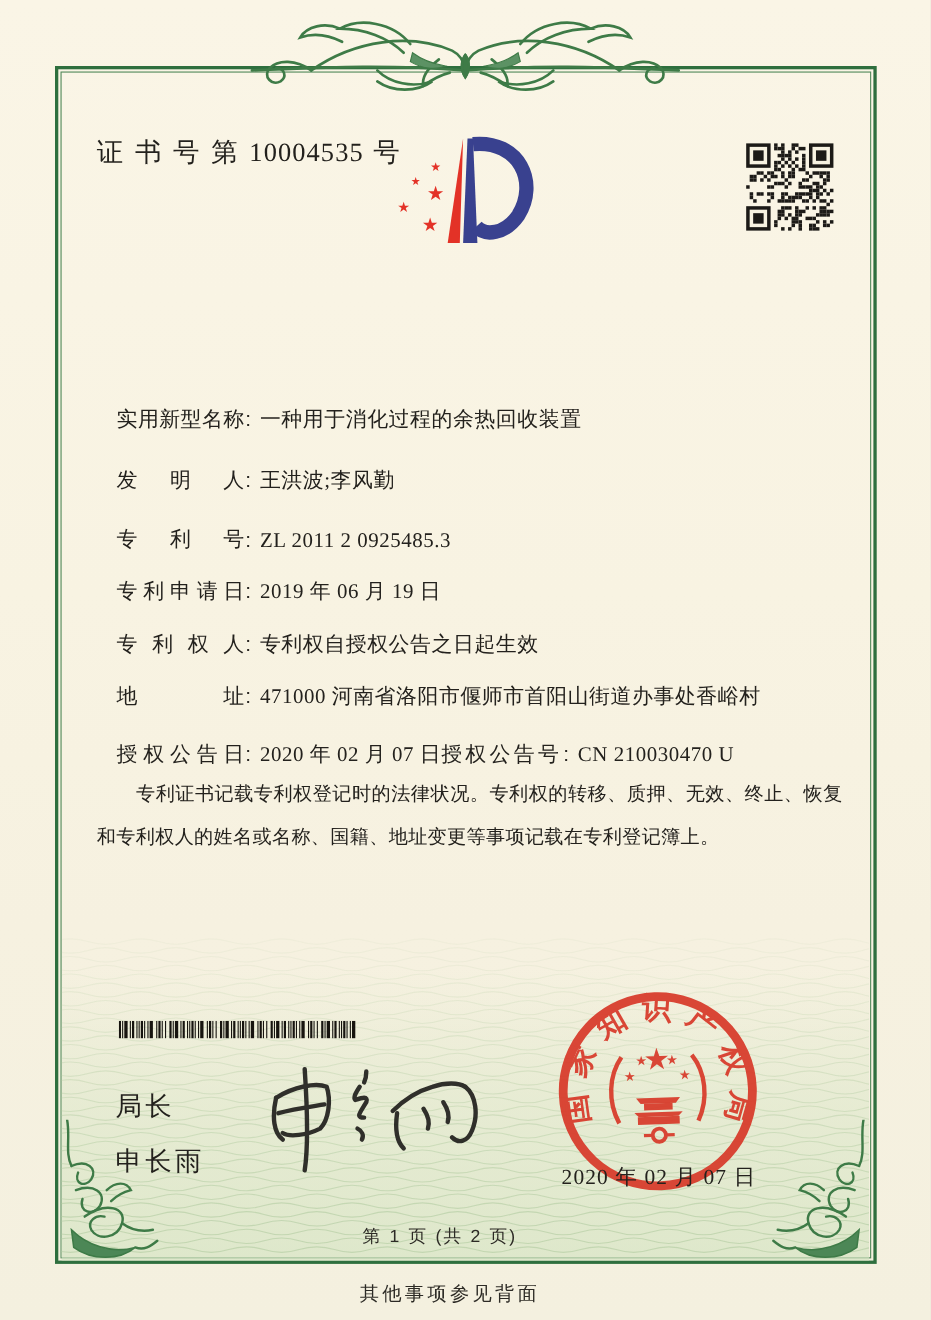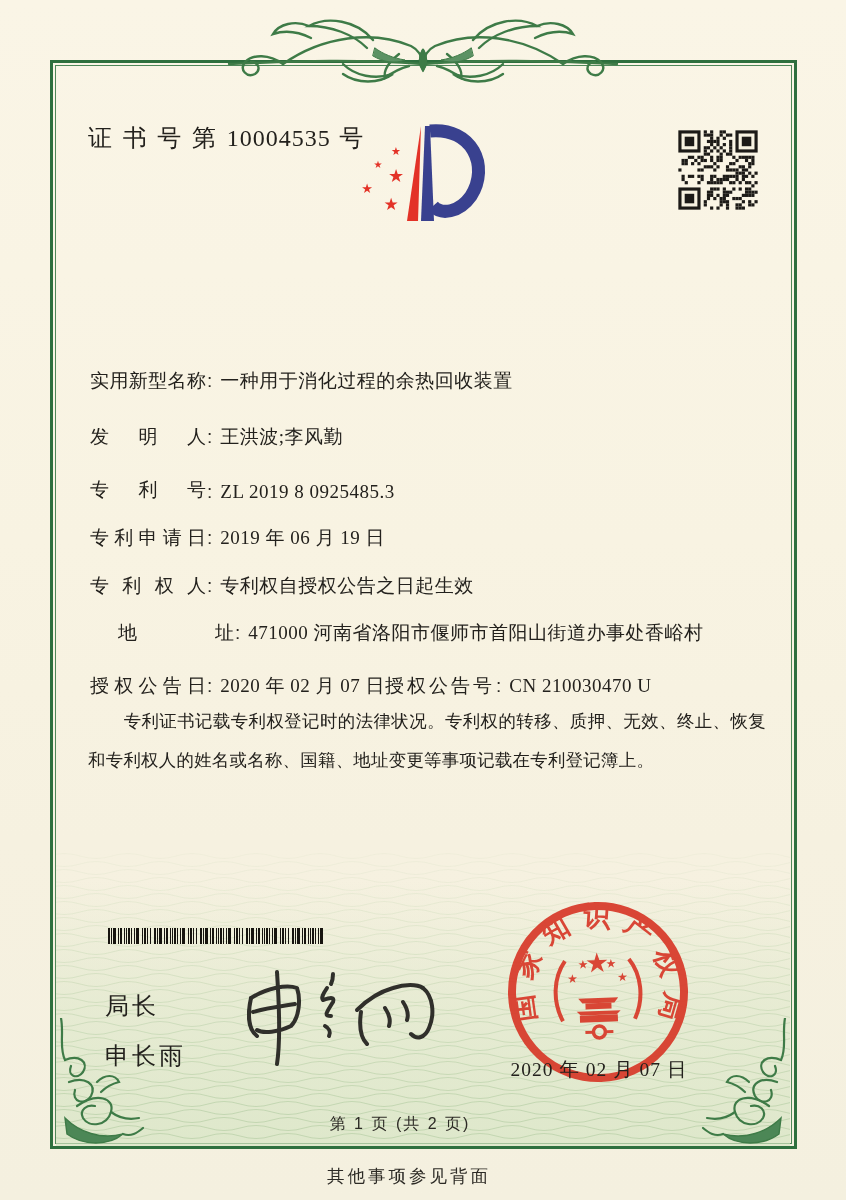--- a/index.html
+++ b/index.html
@@ -14,23 +14,23 @@
         background:linear-gradient(180deg,rgba(216,230,198,0) 0%,rgba(214,229,196,.45) 45%,rgba(210,227,192,.65) 100%);}
   .guil{position:absolute;left:56px;top:852px;}
   .certno{position:absolute;left:88px;top:122px;font-size:24px;letter-spacing:2px;color:#23211d;}
   .certno .num{font-family:"Liberation Serif","DejaVu Serif",serif;letter-spacing:1px;}
   .logo{position:absolute;left:350px;top:118px;}
   .qr{position:absolute;left:672px;top:124px;}
   .title{position:absolute;left:0;top:246px;width:100%;text-align:center;
          font-size:44px;font-weight:bold;letter-spacing:10px;padding-left:10px;box-sizing:border-box;
          color:#14130f;font-family:"Liberation Serif","DejaVu Serif",serif;}
   .fields{position:absolute;left:90px;top:0;width:700px;}
-  .frow{position:absolute;left:0;white-space:nowrap;font-size:19px;}
+  .frow{position:absolute;left:16px;white-space:nowrap;font-size:19px;}
   .frow:nth-child(1){top:368px;} .frow:nth-child(2){top:424px;} .frow:nth-child(3){top:477px;}
-  .frow:nth-child(4){top:525px;} .frow:nth-child(5){top:573px;} .frow:nth-child(6){top:620px;margin-left:28px;}
+  .frow:nth-child(4){top:525px;} .frow:nth-child(5){top:573px;} .frow:nth-child(6){top:620px;}
   .frow:nth-child(7){top:673px;}
   .flabel{display:inline-block;width:116px;text-align:justify;text-align-last:justify;
           vertical-align:bottom;color:#23211d;}
   .fcolon{margin:0 8px 0 1px;}
   .fvalue{font-family:"Liberation Serif","DejaVu Serif",serif;letter-spacing:.5px;color:#23211d;}
   .grant2{}
   .grant2 .flabel{width:auto;letter-spacing:3px;}
   .bodytext{position:absolute;left:88px;top:702px;width:678px;}
   .bodytext p{margin:0;font-size:17.4px;line-height:39px;text-align:justify;
               text-indent:2.05em;letter-spacing:.3px;color:#23211d;}
@@ -349,21 +349,21 @@
 
 
   <div class="fields">
     <div class="frow">
       <span class="flabel">实用新型名称</span><span class="fcolon">:</span><span class="fvalue">一种用于消化过程的余热回收装置</span>
     </div>
     <div class="frow">
       <span class="flabel">发明人</span><span class="fcolon">:</span><span class="fvalue">王洪波;李风勤</span>
     </div>
     <div class="frow">
-      <span class="flabel">专利号</span><span class="fcolon">:</span><span class="fvalue">ZL 2019 8 0925485.3</span>
+      <span class="flabel">专利号</span><span class="fcolon">:</span><span class="fvalue">ZL 2011 2 0925485.3</span>
     </div>
     <div class="frow">
       <span class="flabel">专利申请日</span><span class="fcolon">:</span><span class="fvalue">2019 年 06 月 19 日</span>
     </div>
     <div class="frow">
       <span class="flabel">专利权人</span><span class="fcolon">:</span><span class="fvalue">专利权自授权公告之日起生效</span>
     </div>
     <div class="frow">
       <span class="flabel">地址</span><span class="fcolon">:</span><span class="fvalue">471000 河南省洛阳市偃师市首阳山街道办事处香峪村</span>
     </div>

